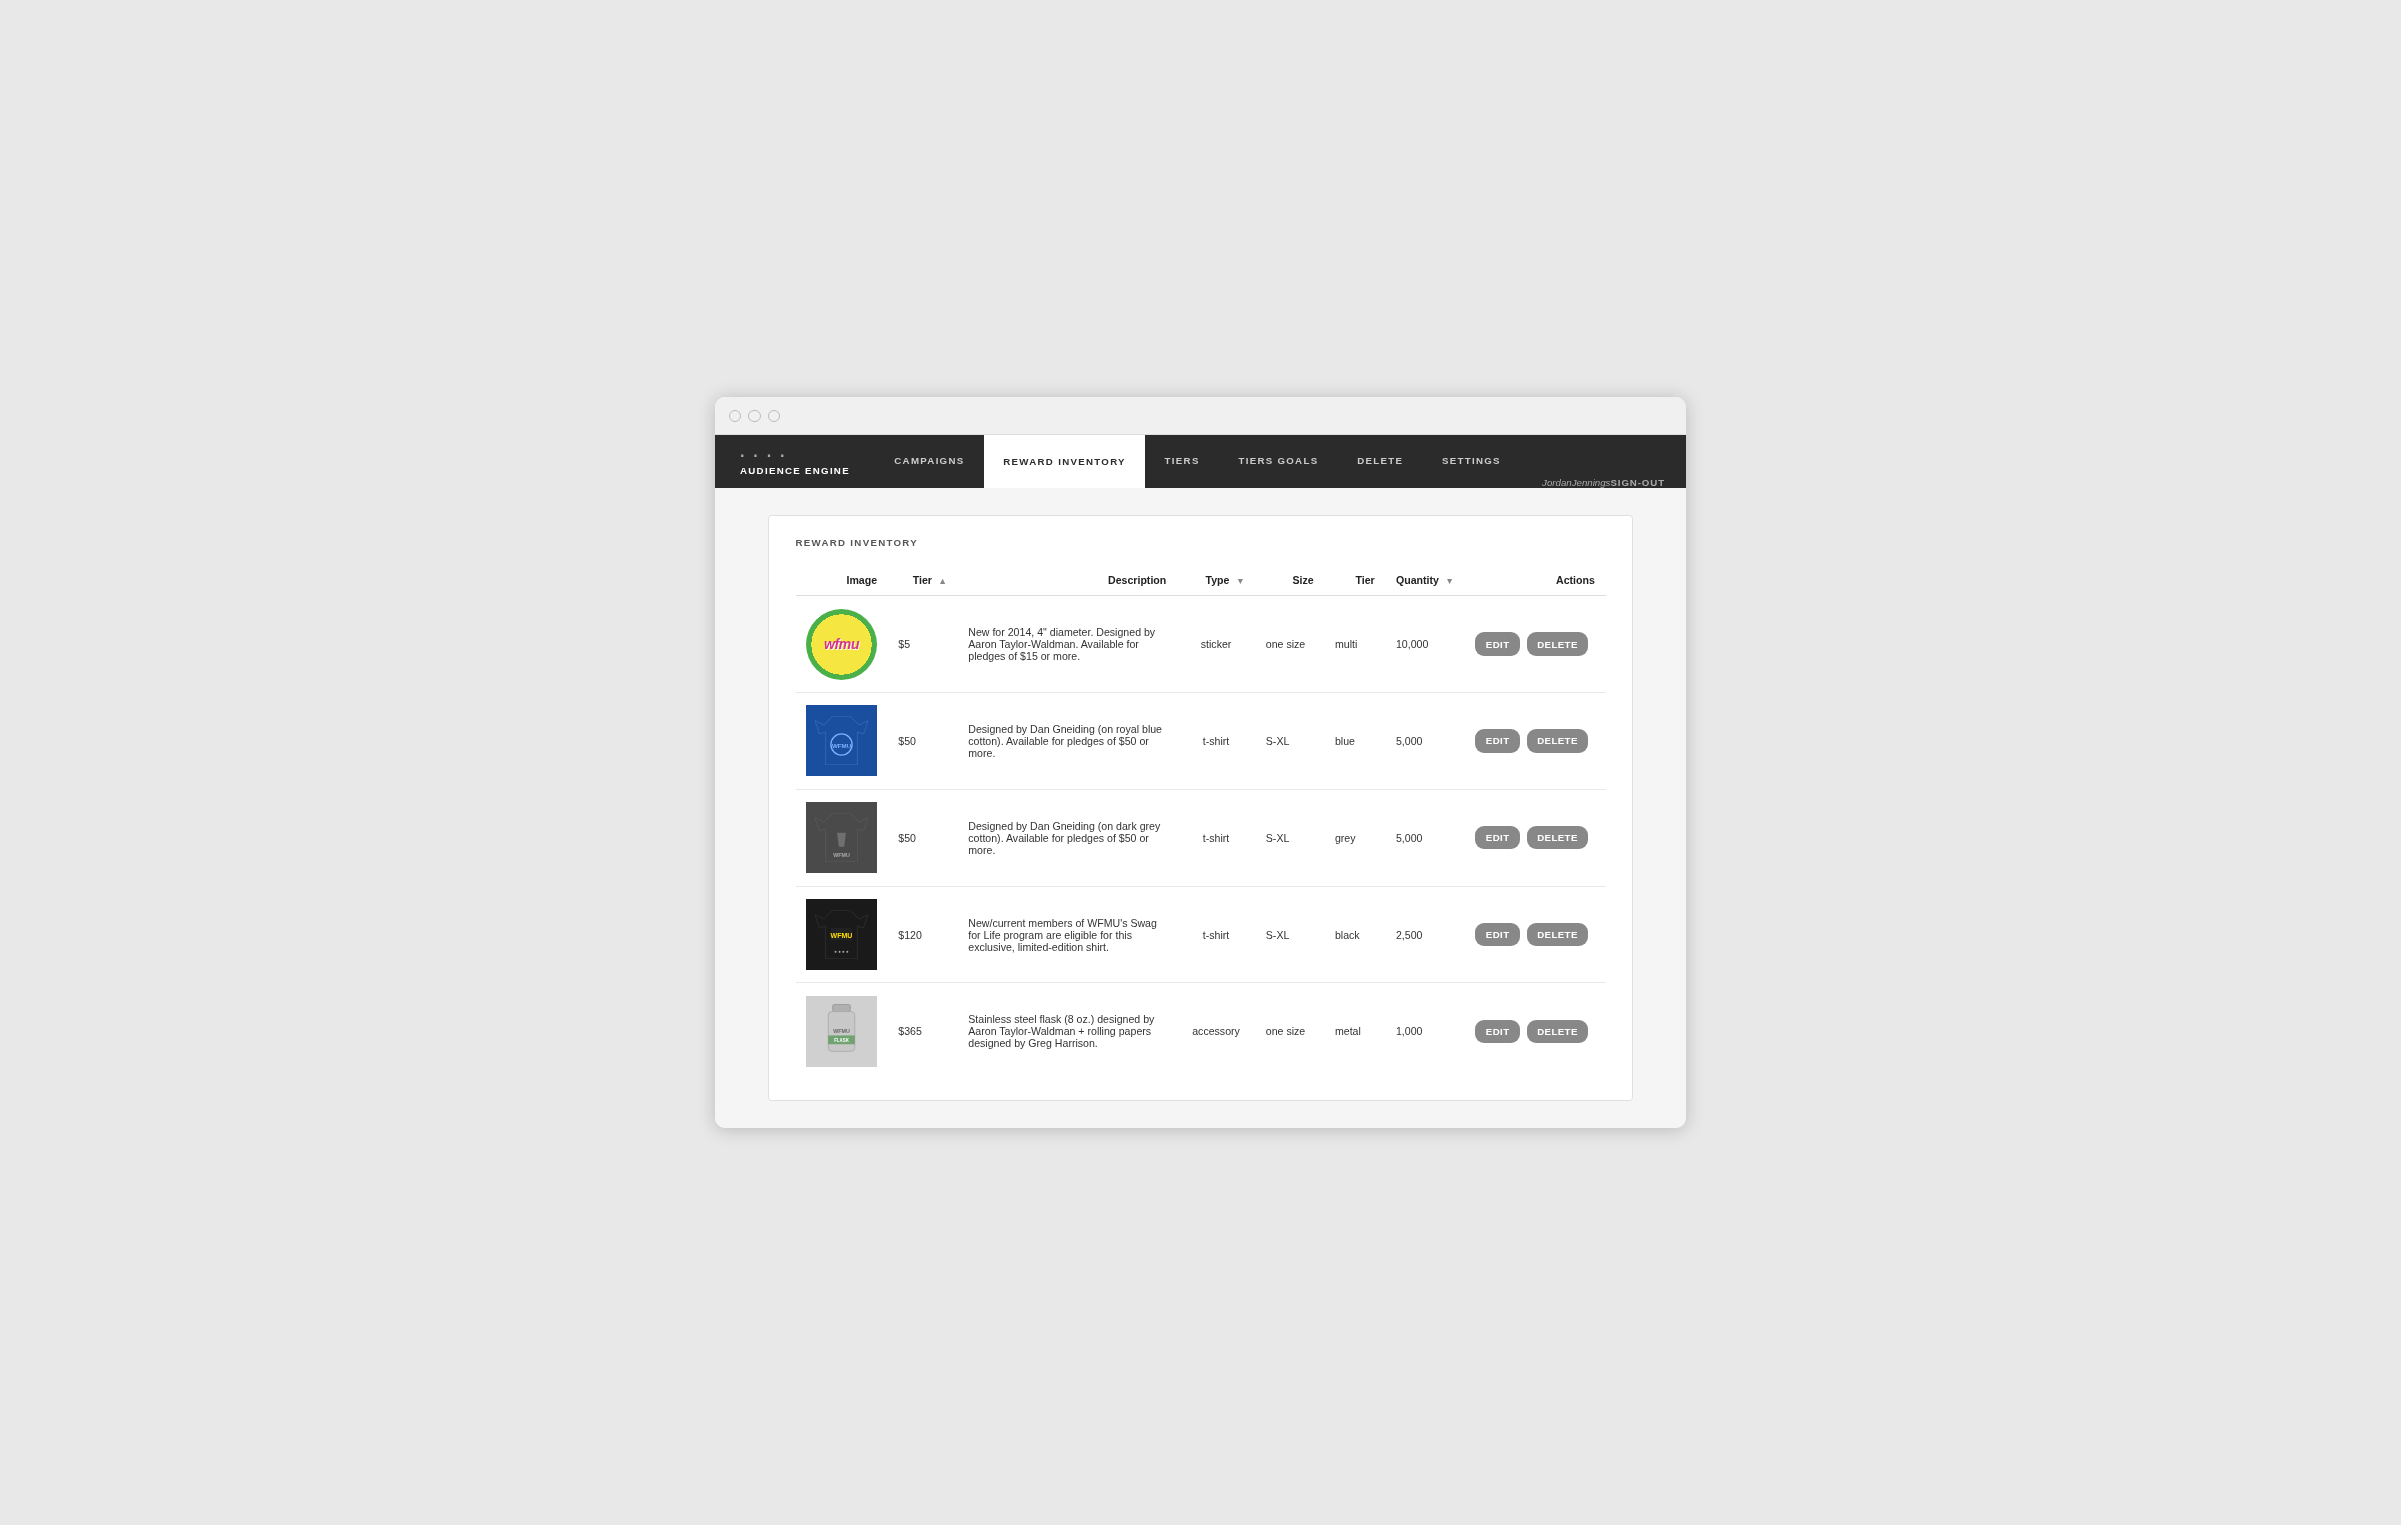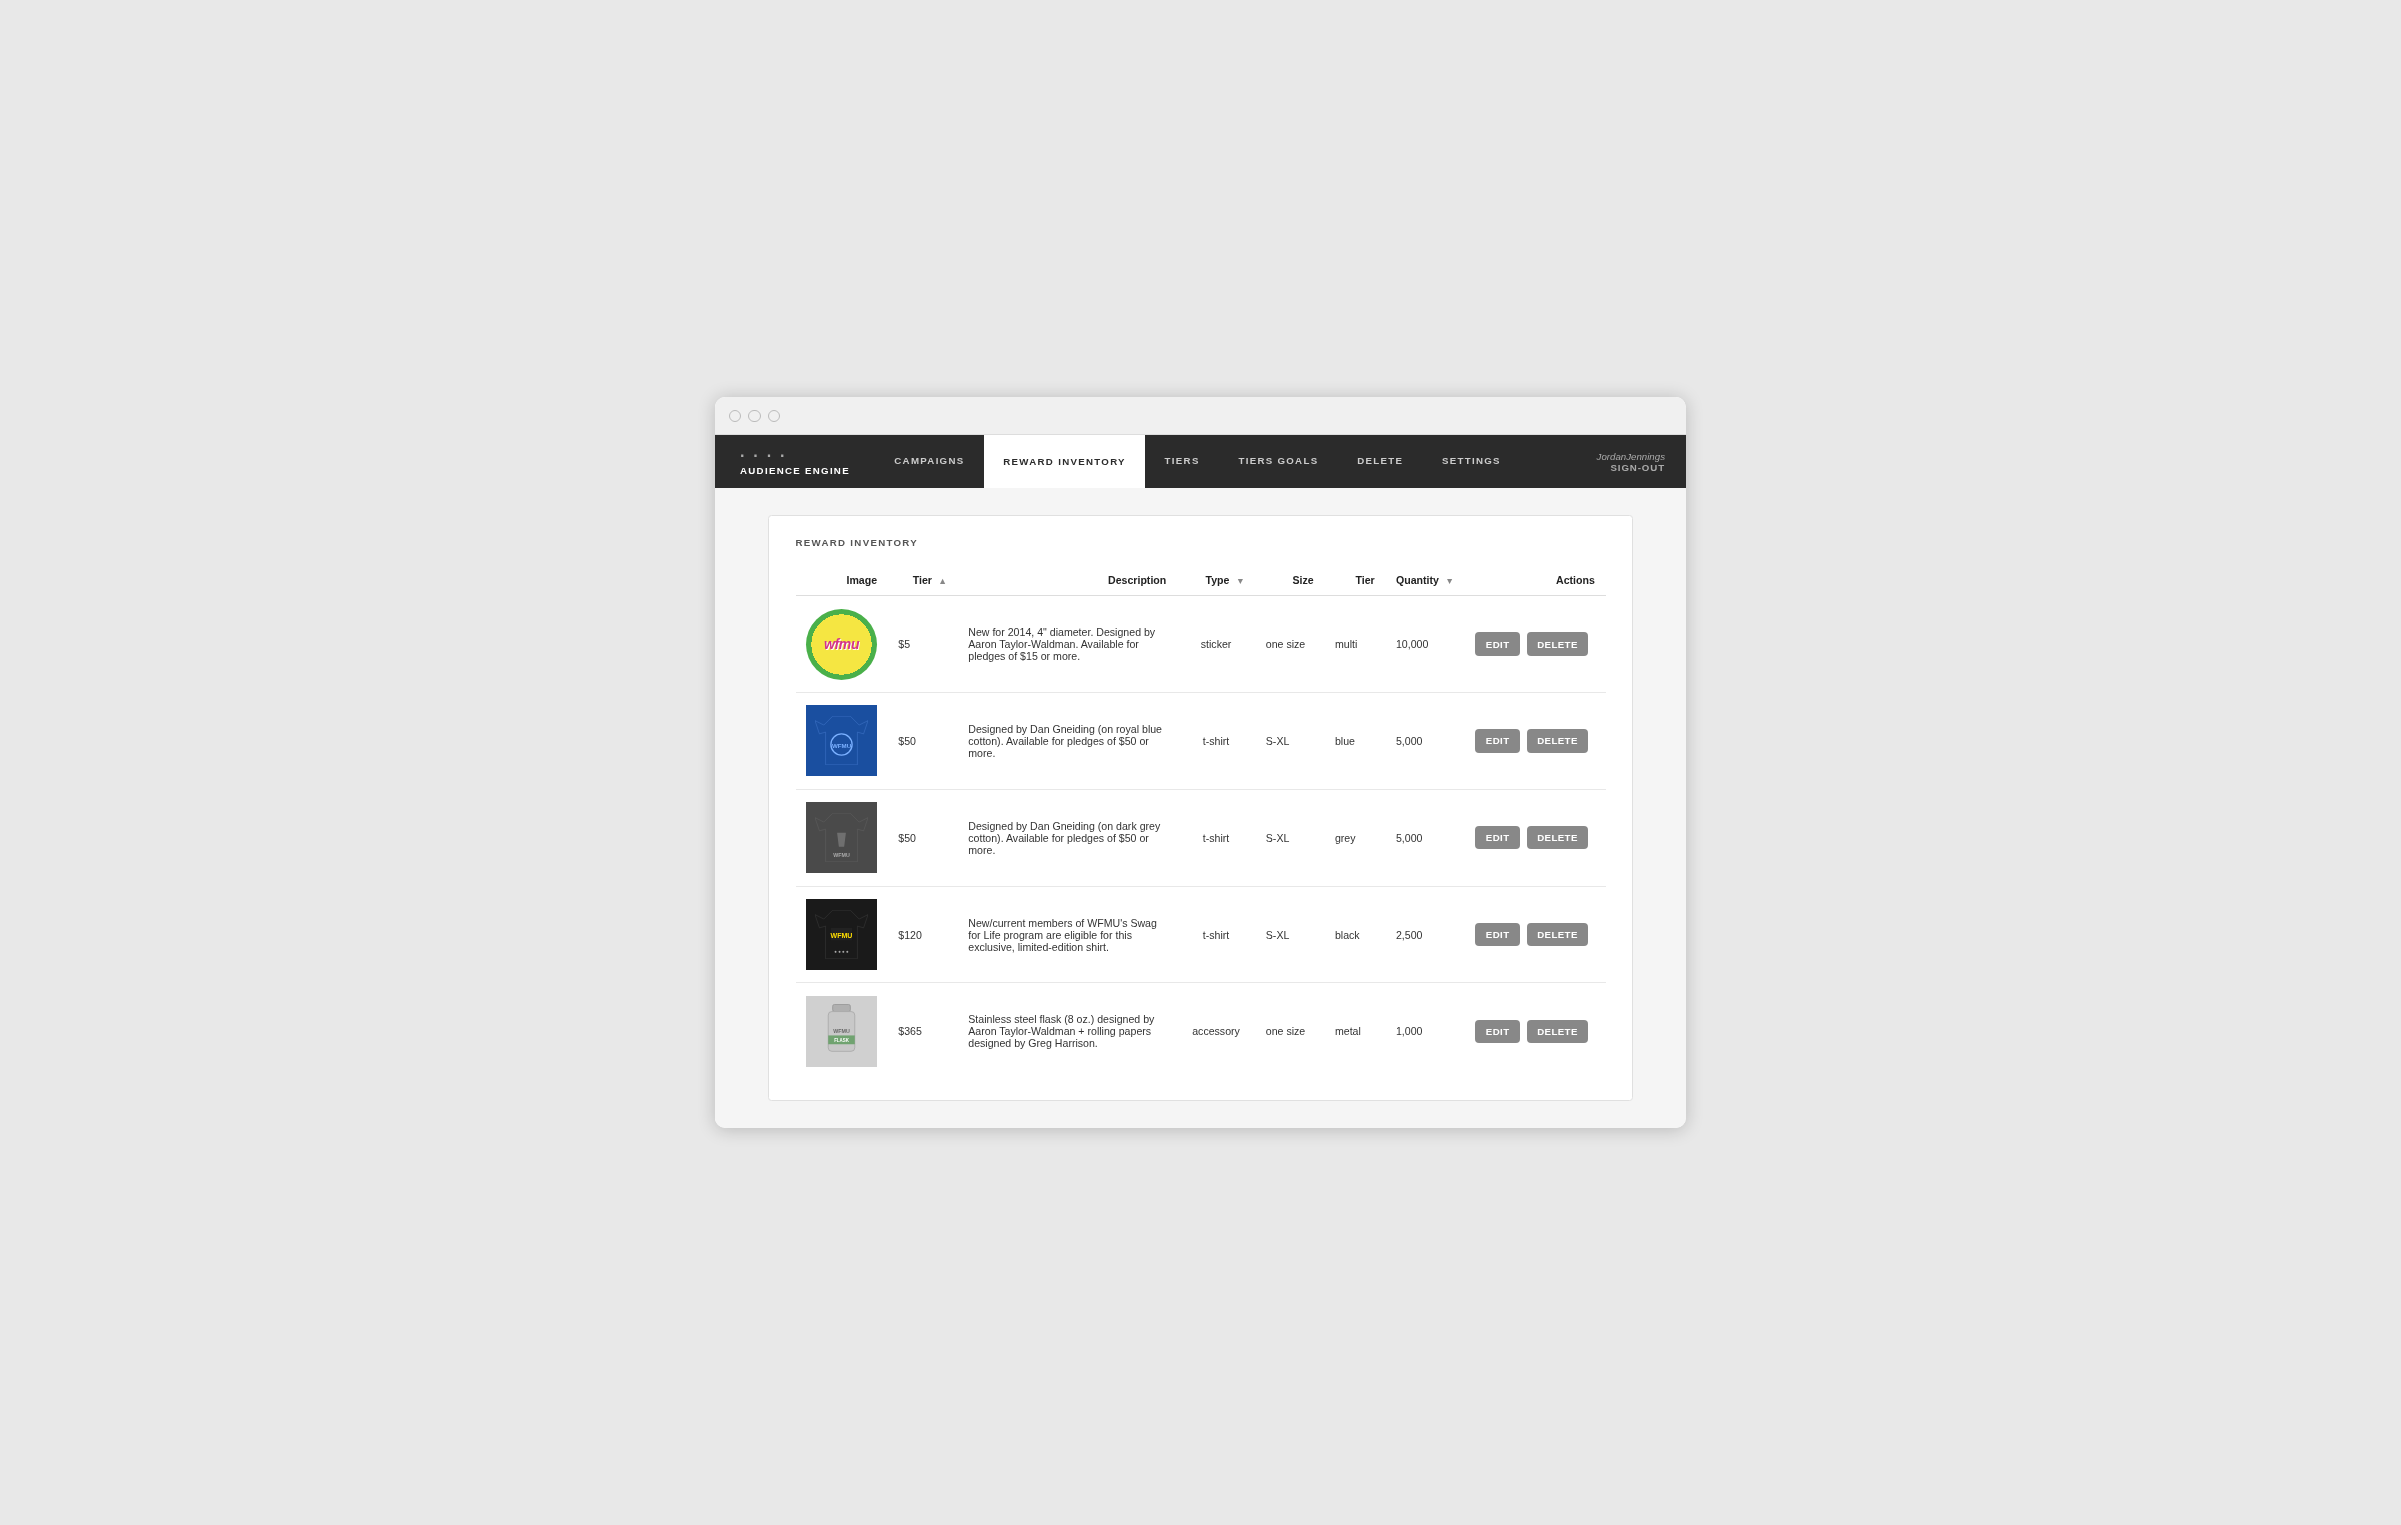--- a/index.html
+++ b/index.html
@@ -77,23 +77,22 @@
       text-align: center;
     }
     .nav-item.active {
       background: #fff;
       color: #2b2b2b;
       border-bottom: none;
       margin-top: 0;
     }
     .nav-user {
       display: flex;
-      flex-direction: column;
+      flex-direction: row;
       align-items: flex-end;
-      justify-content: center;
       padding: 0 21px;
       color: #aaa;
       font-size: 9.7px;
       font-style: italic;
     }
     .nav-user .username {
       font-style: italic;
     }
     .nav-user .signout {
       font-style: normal;
@@ -212,21 +211,21 @@
     .action-btn {
       background: #888;
       color: #fff;
       border: none;
       padding: 6.2px 10.6px;
       font-size: 9.7px;
       font-weight: bold;
       letter-spacing: 0.4px;
       cursor: pointer;
       margin-right: 3.5px;
-      border-radius: 4px;
+      border-radius: 9px;
     }
     .actions-cell {
       white-space: nowrap;
     }
     .col-image { width: 88px; }
     .col-tier { width: 71px; }
     .col-desc { width: 229px; }
     .col-type { width: 79px; text-align: center; }
     .col-size { width: 71px; }
     .col-color { width: 62px; }

